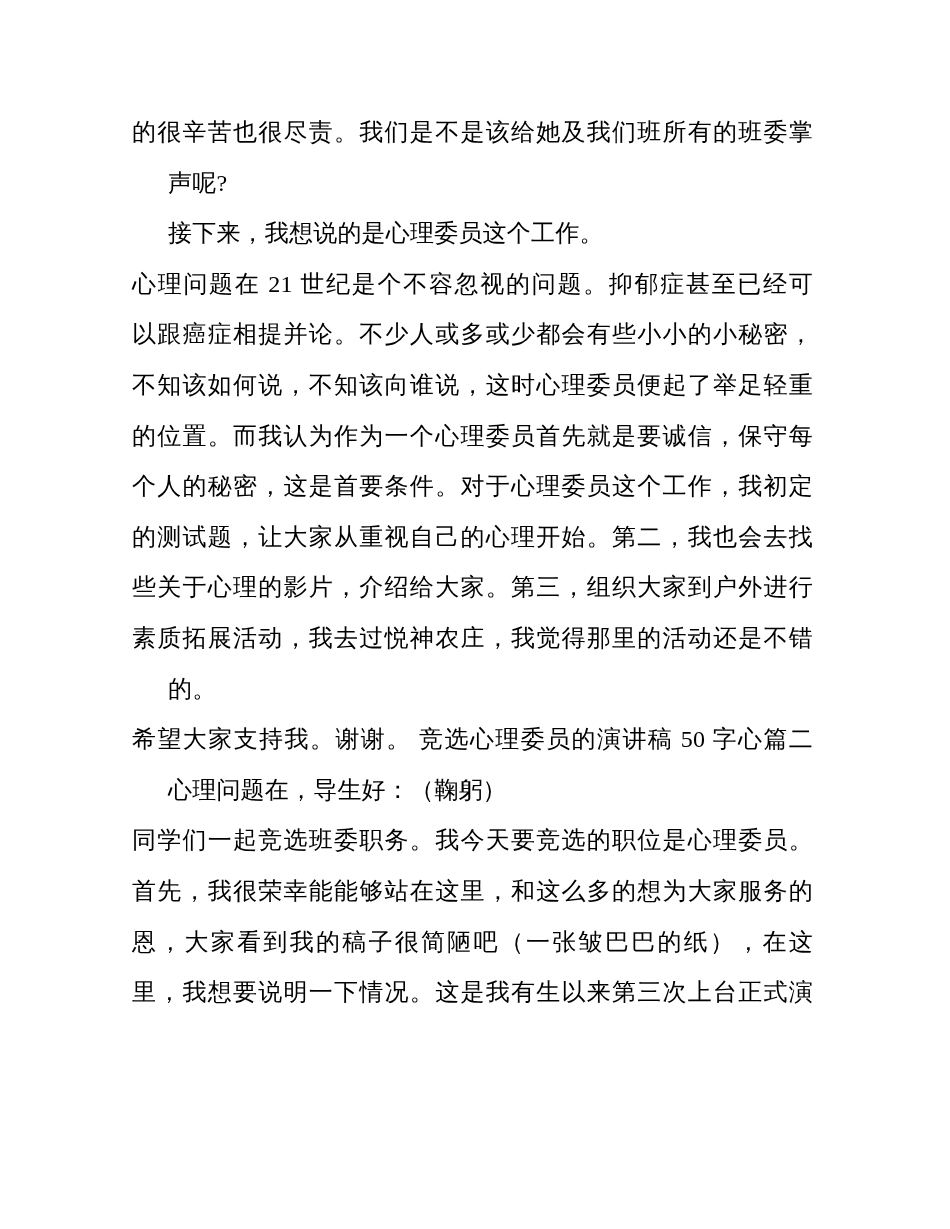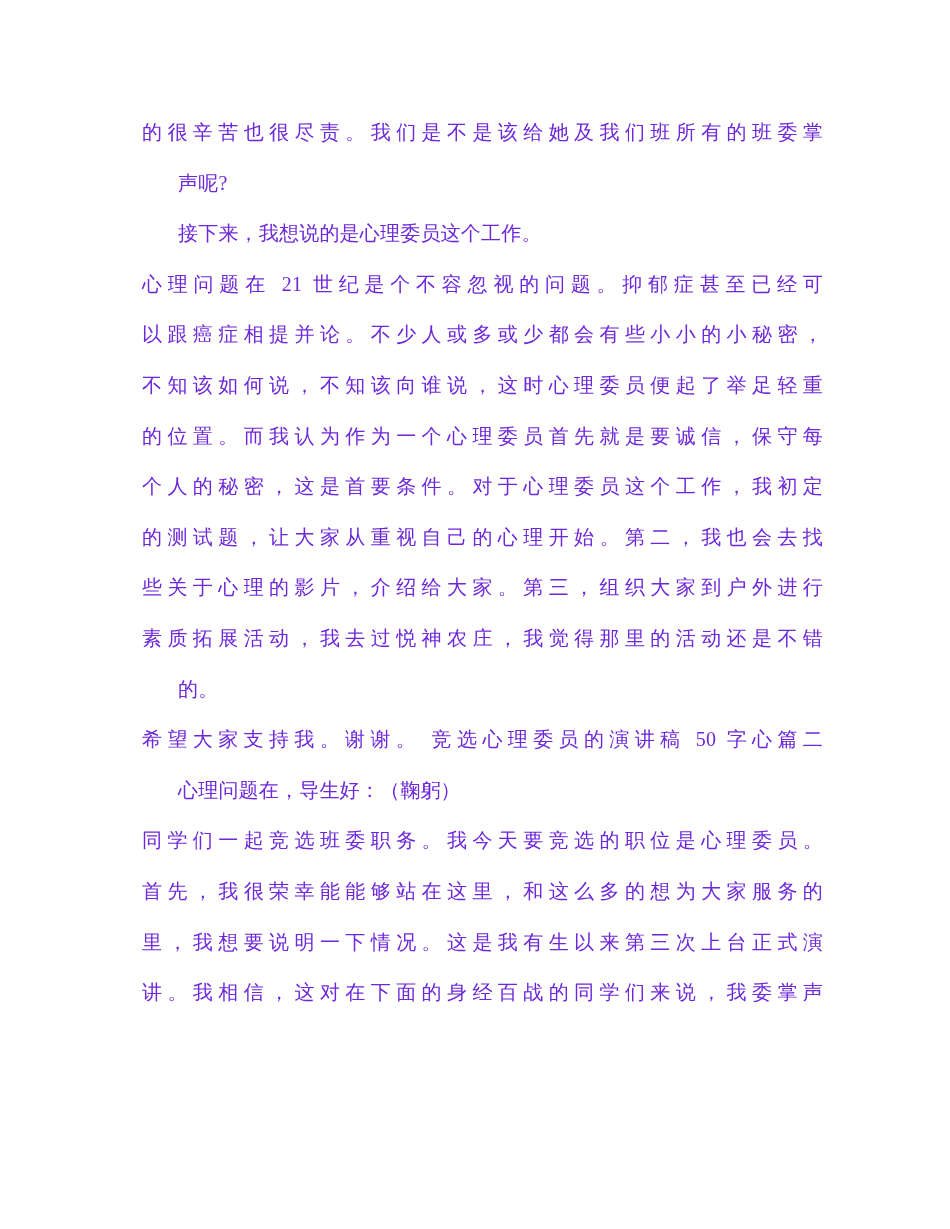--- a/index.html
+++ b/index.html
@@ -9,25 +9,25 @@
   body {
     width: 950px;
     height: 1229px;
     background: #ffffff;
     position: relative;
     overflow: hidden;
     font-family: "Liberation Serif", "DejaVu Serif", serif;
   }
   .doc-text {
     position: absolute;
-    left: 142px;
+    left: 132px;
     top: 107px;
     width: 681px;
-    color: #6d28d9;
-    font-size: 20px;
+    color: #000000;
+    font-size: 24px;
     letter-spacing: 0.2px;
   }
   .line {
     height: 50.6px;
     line-height: 50.6px;
     white-space: nowrap;
     overflow: visible;
   }
   
   .line.fill {
@@ -54,15 +54,15 @@
   <div class="line fill">的位置。而我认为作为一个心理委员首先就是要诚信，保守每</div>
   <div class="line fill">个人的秘密，这是首要条件。对于心理委员这个工作，我初定</div>
   <div class="line fill">的测试题，让大家从重视自己的心理开始。第二，我也会去找</div>
   <div class="line fill">些关于心理的影片，介绍给大家。第三，组织大家到户外进行</div>
   <div class="line fill">素质拓展活动，我去过悦神农庄，我觉得那里的活动还是不错</div>
   <div class="line end">的。</div>
   <div class="line fill">希望大家支持我。谢谢。 竞选心理委员的演讲稿 50 字心篇二</div>
   <div class="line end">心理问题在，导生好：（鞠躬）</div>
   <div class="line fill">同学们一起竞选班委职务。我今天要竞选的职位是心理委员。</div>
   <div class="line fill">首先，我很荣幸能能够站在这里，和这么多的想为大家服务的</div>
+  <div class="line fill">恩，大家看到我的稿子很简陋吧（一张皱巴巴的纸），在这</div>
   <div class="line fill">里，我想要说明一下情况。这是我有生以来第三次上台正式演</div>
-  <div class="line fill">讲。我相信，这对在下面的身经百战的同学们来说，我委掌声</div>
 </div>
 
 </body></html>

